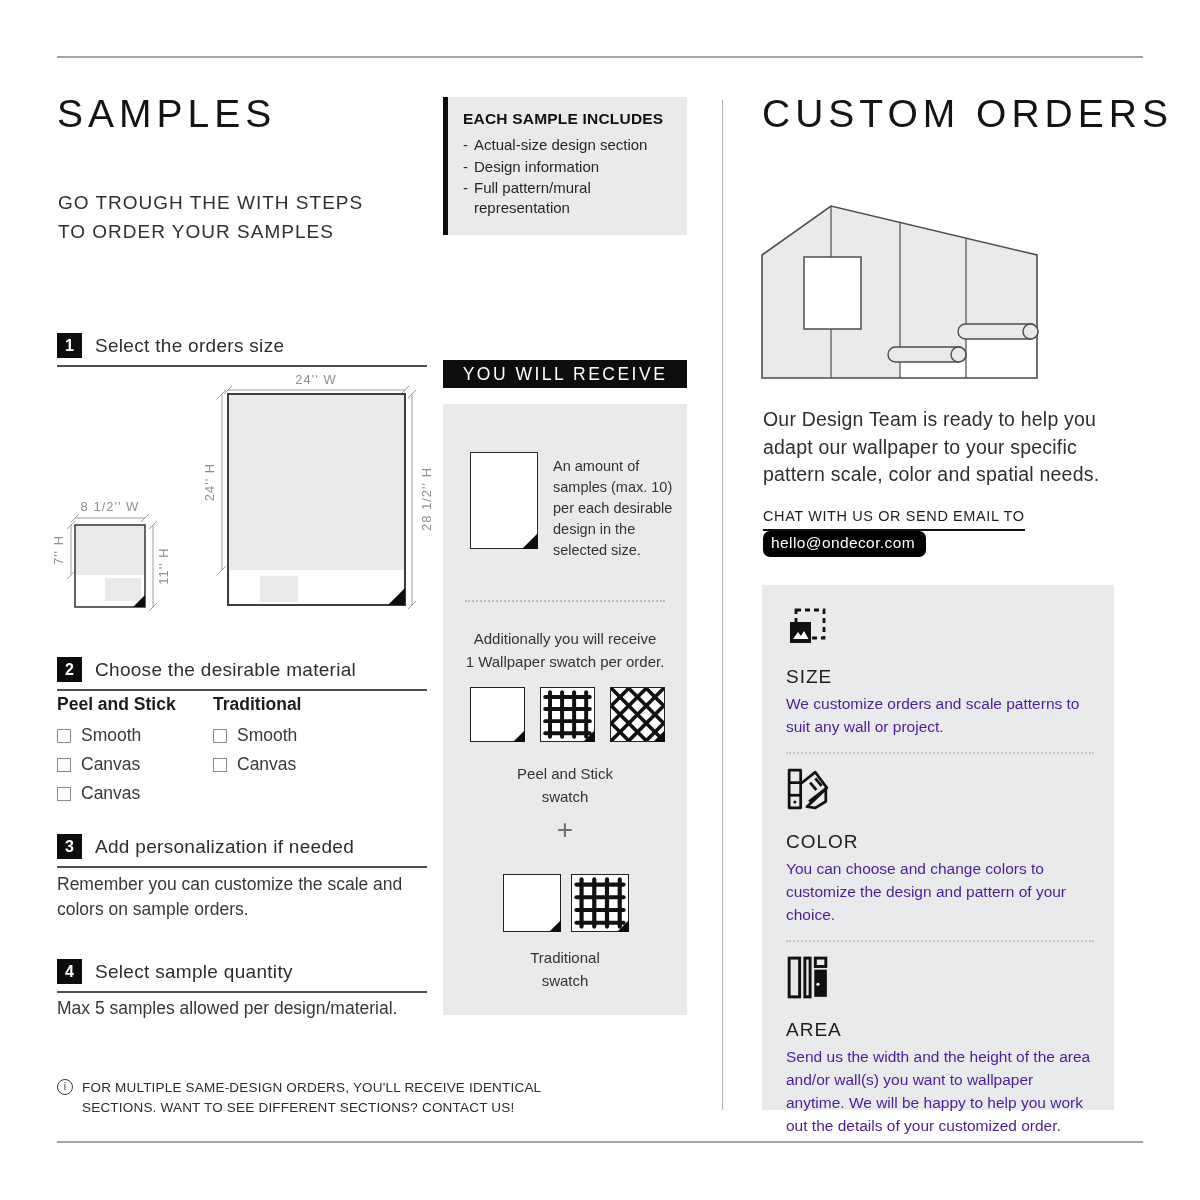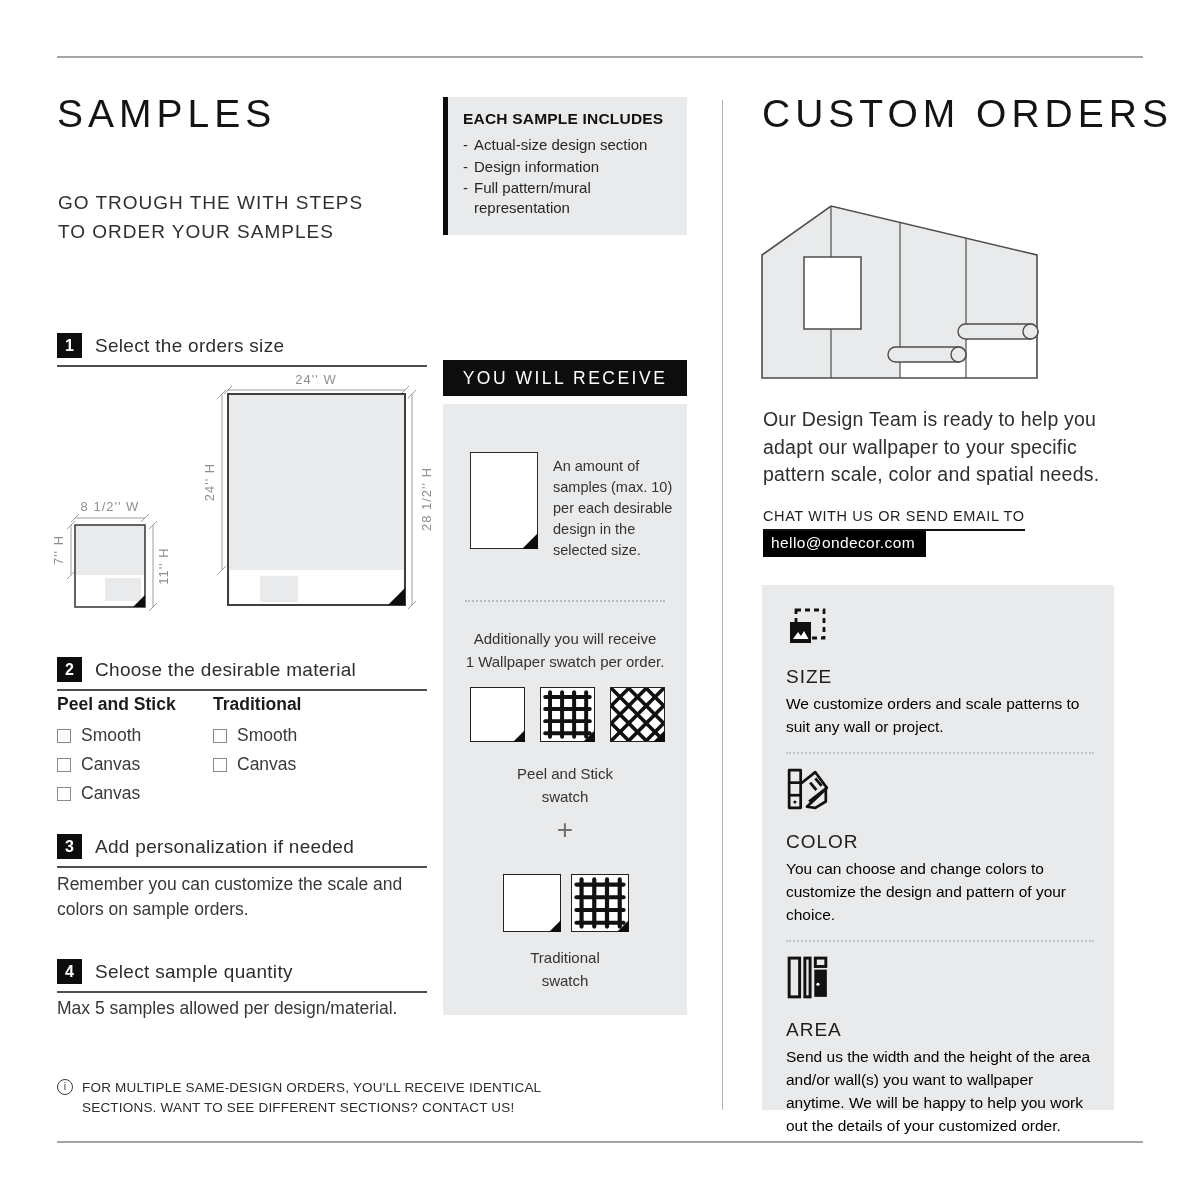--- a/index.html
+++ b/index.html
@@ -29,46 +29,46 @@
   .info-circle{width:16px;height:16px;border:1.5px solid #3c3c3c;border-radius:50%;font-size:10.5px;color:#3c3c3c;
                display:flex;align-items:center;justify-content:center;flex:none;margin-top:1px;box-sizing:border-box;}
 
   .includes-box{position:absolute;left:443px;top:97px;width:244px;background:#e9eaeb;
                 border-left:5px solid #0d0d0d;padding:13px 12px 16px 15px;box-sizing:border-box;}
   .includes-title{font-size:15.5px;font-weight:700;color:#111;margin-bottom:7px;letter-spacing:.2px;}
   .includes-list{margin:0;padding:0;list-style:none;font-size:15px;color:#262626;line-height:1.3;}
   .includes-list li{position:relative;padding-left:11px;margin-bottom:2px;}
   .includes-list li::before{content:"-";position:absolute;left:0;}
 
-  .banner{position:absolute;left:443px;top:360px;width:244px;height:36px;background:#0d0d0d;color:#fff;
+  .banner{position:absolute;left:443px;top:360px;width:244px;height:28px;background:#0d0d0d;color:#fff;
           display:flex;align-items:center;justify-content:center;font-size:17.5px;letter-spacing:2.5px;}
   .panel{position:absolute;left:443px;top:404px;width:244px;height:611px;background:#e9eaeb;}
   .paper{position:absolute;background:#fff;border:1.5px solid #2a2a2a;}
   .fold{position:absolute;right:-1px;bottom:-1px;width:0;height:0;
         border-left:12px solid transparent;border-bottom:12px solid #0d0d0d;}
   .fold.lg{border-left-width:16px;border-bottom-width:16px;}
   .panel-text{position:absolute;font-size:14.5px;color:#333;line-height:1.45;}
   .dotted{position:absolute;border-top:2px dotted #b9bbbd;height:0;}
   .center-text{position:absolute;left:0;width:100%;text-align:center;font-size:15px;color:#333;line-height:1.5;}
   .plus{font-size:28px;color:#6f6f6f;}
   .swatch{position:absolute;background:#fff;border:1.5px solid #222;}
   .swatch svg{display:block;width:100%;height:100%;}
 
   .right-intro{position:absolute;left:763px;top:406px;width:358px;font-size:19.5px;color:#2f2f2f;
                line-height:1.42;letter-spacing:.2px;}
   .contact{position:absolute;left:763px;top:508px;}
   .contact-label{font-size:14.5px;letter-spacing:.6px;color:#1f1f1f;border-bottom:2px solid #111;
                  padding-bottom:5px;width:fit-content;}
   .email-chip{background:#000;color:#fff;font-size:15.5px;letter-spacing:.4px;padding:3px 11px 5px 8px;
-              width:fit-content;cursor:pointer;}
+              width:fit-content;cursor:pointer;border-radius:7px;}
 
   .features{position:absolute;left:762px;top:585px;width:352px;height:525px;background:#e9eaeb;
             box-sizing:border-box;padding:22px 20px 12px 24px;}
   .feature-h{font-size:19px;letter-spacing:1px;color:#1d1d1d;margin-top:15px;}
-  .feature-p{font-size:15.5px;color:#000000;line-height:1.48;margin-top:5px;}
+  .feature-p{font-size:15.5px;color:#4c1d95;line-height:1.48;margin-top:5px;}
   .feat-div{border-top:2px dotted #c3c5c7;margin:13px 0 14px;}
 
   svg{overflow:hidden;}
   .size-diagram{position:absolute;left:50px;top:368px;}
   .size-diagram text{font-family:"Liberation Sans","DejaVu Sans",sans-serif;font-size:13px;
                      fill:#8f8f8f;letter-spacing:1px;}
   .house{position:absolute;left:757px;top:197px;}
 </style>
 </head>
 <body>

